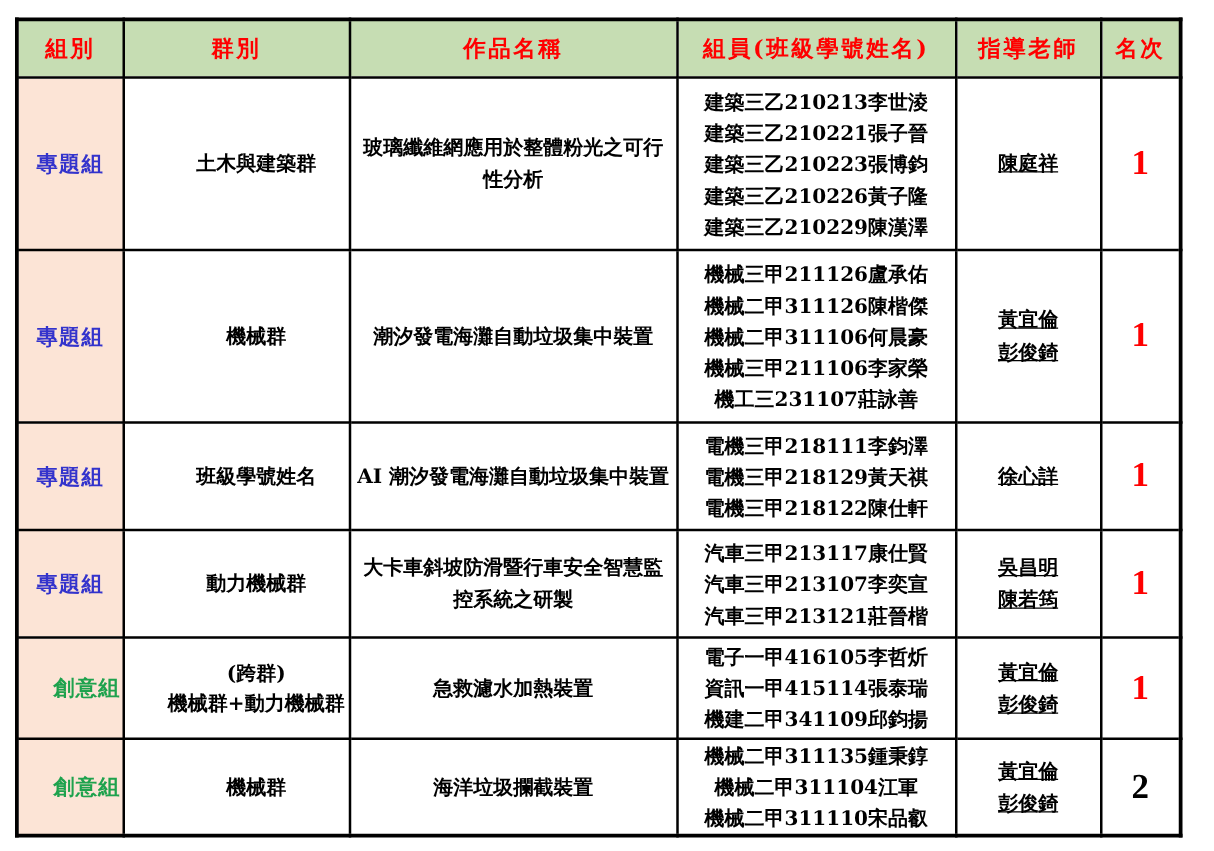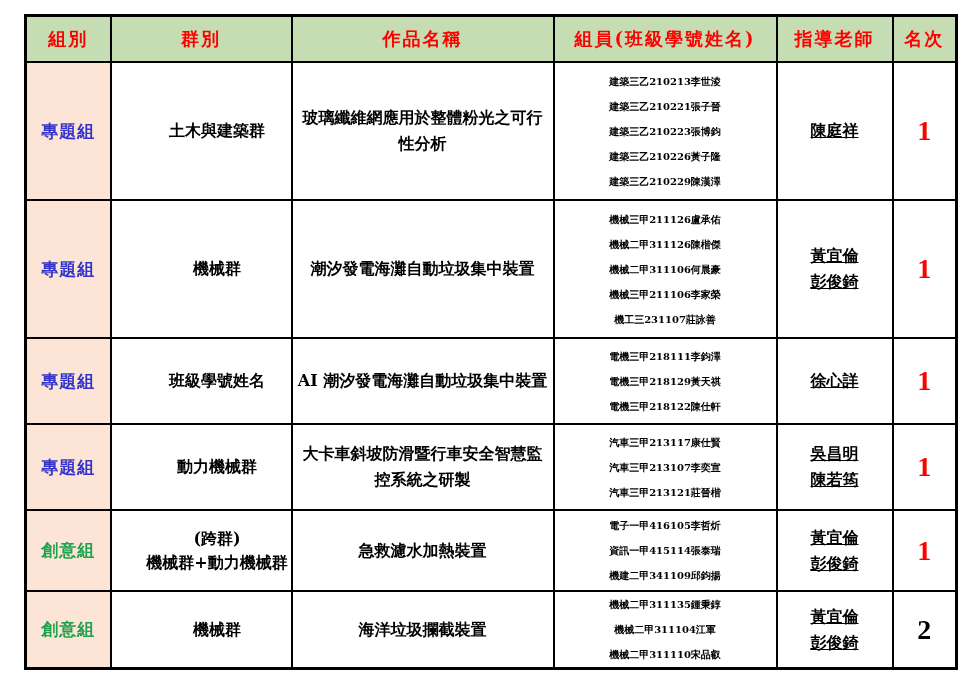--- a/index.html
+++ b/index.html
@@ -6,21 +6,21 @@
     margin: 0;
     padding: 0;
     width: 971px;
     height: 681px;
     background: #ffffff;
     font-family: "DejaVu Serif", "Liberation Serif", serif;
   }
   table {
     border-collapse: collapse;
     position: absolute;
-    left: 24px;
+    left: 12px;
     top: 14px;
     border: 3px solid var(--border);
     table-layout: fixed;
   }
   th, td {
     border: 2px solid var(--border);
     overflow: hidden;
   }
   th {
     background: var(--header_bg);
@@ -40,34 +40,34 @@
 
   td { text-align: center; vertical-align: middle; color: var(--body_text); font-weight: bold; }
 
   .group-cell {
     background: var(--group_bg);
     font-size: 17px;
     letter-spacing: 1px;
     margin-top: 12px;
   }
   .txt-blue  { color: var(--group_blue); }
-  .txt-green { color: var(--group_green); }
+  .txt-green { color: var(--group_green); text-align: right; }
   .txt-red   { color: var(--rank_red); }
   .txt-black { color: var(--body_text); }
 
   .category-cell { font-size: 16px; }
   .category-cell div { line-height: 24px; padding-left: 32px; }
 
   .work-cell {
     font-size: 16px;
     line-height: 26px;
     padding: 0 5px;
     border-radius: 22px;
   }
-  .members-cell { font-size: 10px; padding: 0 18px; }
+  .members-cell { font-size: 16px; padding: 0 18px; }
   .members-cell div { line-height: 25px; }
 
   .advisors-cell { font-size: 16px; }
   .advisors-cell div { line-height: 26px; text-decoration: underline; }
 
   .rank-cell {
     font-size: 28px;
     font-family: "Liberation Serif", "DejaVu Serif", serif;
   }
 </style>

